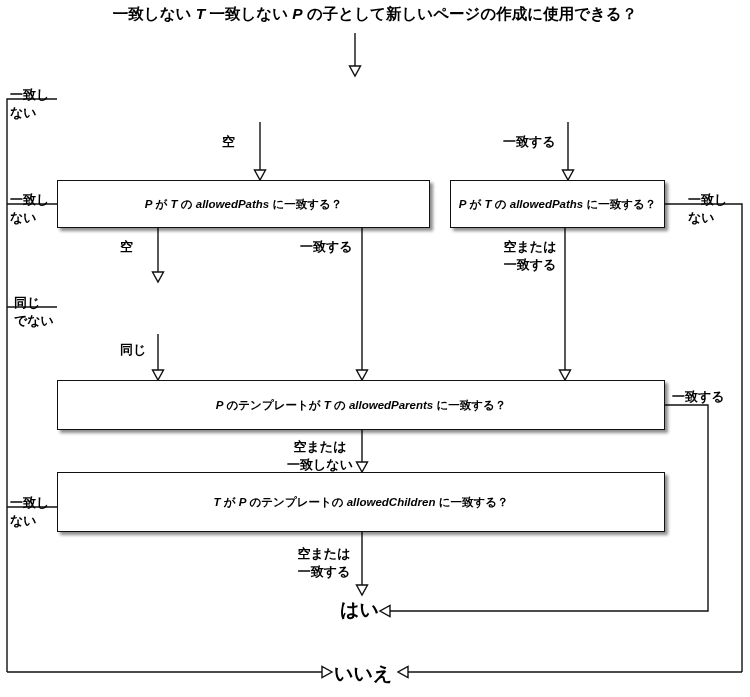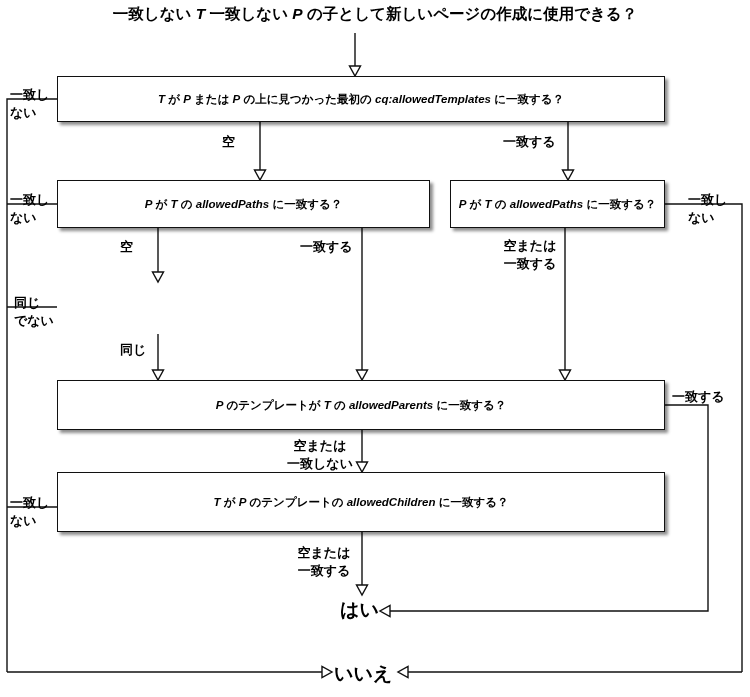--- a/index.html
+++ b/index.html
@@ -15,21 +15,21 @@
     box-shadow:3px 3px 3px rgba(0,0,0,0.45);
     display:flex;align-items:center;justify-content:center;
     font-size:11.5px;font-weight:bold;color:#000;box-sizing:border-box;
     text-align:center;
   }
   .box .it{font-style:italic;font-weight:bold;}
   .lbl{
     position:absolute;font-size:13px;font-weight:bold;color:#000;
     white-space:nowrap;line-height:1.35;
   }
-  .lbl.c{text-align:center;font-family:Liberation Mono, monospace;}
+  .lbl.c{text-align:center;}
   .term{
     position:absolute;font-size:19px;font-weight:bold;color:#000;white-space:nowrap;
   }
   svg.wires{position:absolute;left:0;top:0;width:750px;height:697px;overflow:visible;}
   .ln{stroke:#111;stroke-width:1.4;fill:none;}
   .ah{fill:#ffffff;stroke:#111;stroke-width:1.4;stroke-linejoin:miter;}
 </style>
 </head>
 <body>
 
@@ -81,23 +81,20 @@
     <path class="ln" d="M362,532 L362,585"></path>
     <polygon class="ah" points="356.5,585 367.5,585 362,595"></polygon>
 
     <path class="ln" d="M7,672 L322,672"></path>
     <polygon class="ah" points="322,666.5 322,677.5 332,672"></polygon>
 
     <path class="ln" d="M742,672 L408,672"></path>
     <polygon class="ah" points="408,666.5 408,677.5 398,672"></polygon>
   </svg>
 
-  <div class="box" style="left:57px;top:76px;width:608px;height:46px;">
-    <span><span class="it">T</span><span> が </span><span class="it">P</span><span> または </span><span class="it">P</span><span> の上に見つかった最初の </span><span class="it">cq:allowedTemplates</span><span> に一致する？</span></span>
-  </div>
 
   <div class="box" style="left:57px;top:180px;width:373px;height:48px;">
     <span><span class="it">P</span><span> が </span><span class="it">T</span><span> の </span><span class="it">allowedPaths</span><span> に一致する？</span></span>
   </div>
 
   <div class="box" style="left:450px;top:180px;width:215px;height:48px;">
     <span><span class="it">P</span><span> が </span><span class="it">T</span><span> の </span><span class="it">allowedPaths</span><span> に一致する？</span></span>
   </div>
 
 

